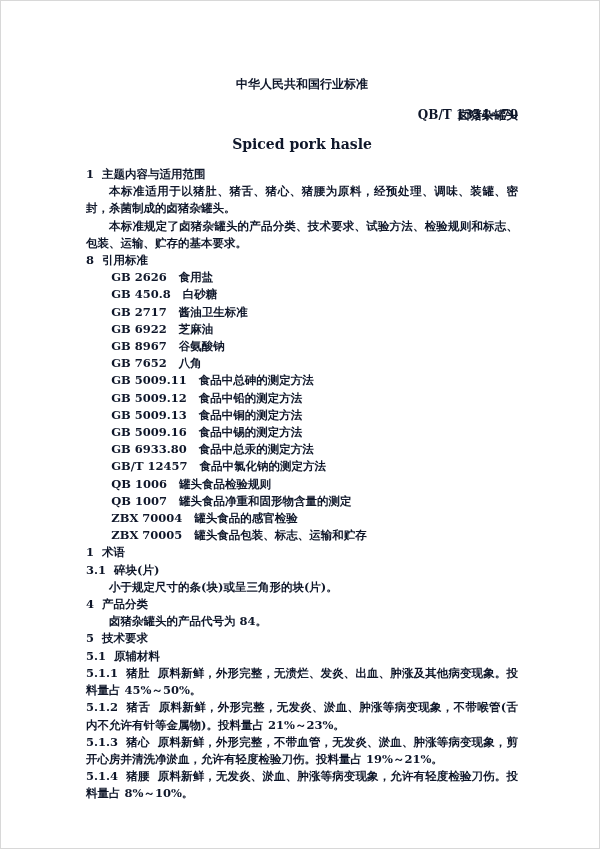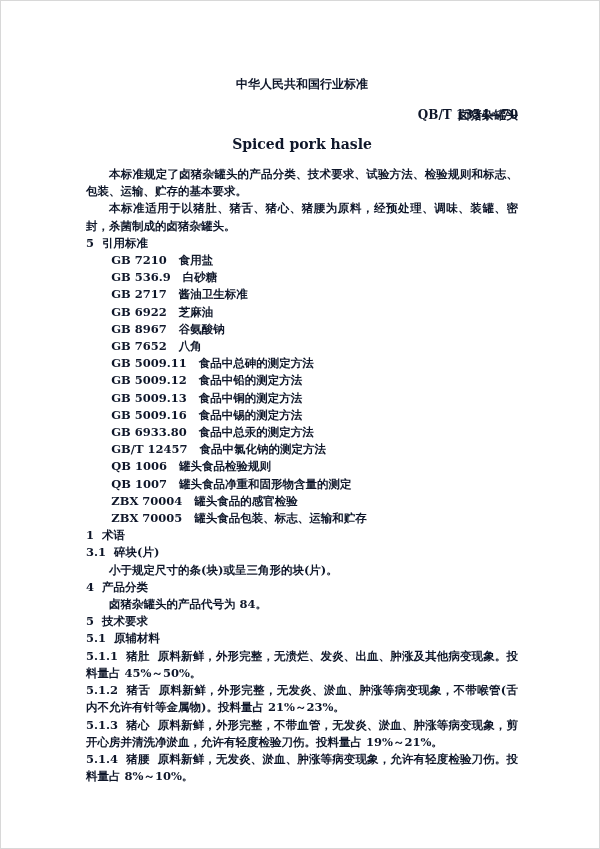--- a/index.html
+++ b/index.html
@@ -76,25 +76,26 @@
     <div class="hdr-line1">中华人民共和国行业标准</div>
 
     <div class="hdr-line2">
       <span>卤猪杂罐头</span>
       <span class="std-no">QB/T 1354—70</span>
     </div>
 
     <div class="hdr-line3">Spiced pork hasle</div>
 
     <div class="doc-body" id="doc-body">
+        <div class="b-heading">1  主题内容与适用范围</div>
+        <div class="b-para">本标准适用于以猪肚、猪舌、猪心、猪腰为原料，经预处理、调味、装罐、密封，杀菌制成的卤猪杂罐头。</div>
         <div class="b-para">本标准规定了卤猪杂罐头的产品分类、技术要求、试验方法、检验规则和标志、包装、运输、贮存的基本要求。</div>
-        <div class="b-para">本标准适用于以猪肚、猪舌、猪心、猪腰为原料，经预处理、调味、装罐、密封，杀菌制成的卤猪杂罐头。</div>
-        <div class="b-heading">5  引用标准</div>
-        <div class="b-ref">GB 7210   食用盐</div>
-        <div class="b-ref">GB 536.9   白砂糖</div>
+        <div class="b-heading">8  引用标准</div>
+        <div class="b-ref">GB 2626   食用盐</div>
+        <div class="b-ref">GB 450.8   白砂糖</div>
         <div class="b-ref">GB 2717   酱油卫生标准</div>
         <div class="b-ref">GB 6922   芝麻油</div>
         <div class="b-ref">GB 8967   谷氨酸钠</div>
         <div class="b-ref">GB 7652   八角</div>
         <div class="b-ref">GB 5009.11   食品中总砷的测定方法</div>
         <div class="b-ref">GB 5009.12   食品中铅的测定方法</div>
         <div class="b-ref">GB 5009.13   食品中铜的测定方法</div>
         <div class="b-ref">GB 5009.16   食品中锡的测定方法</div>
         <div class="b-ref">GB 6933.80   食品中总汞的测定方法</div>
         <div class="b-ref">GB/T 12457   食品中氯化钠的测定方法</div>

